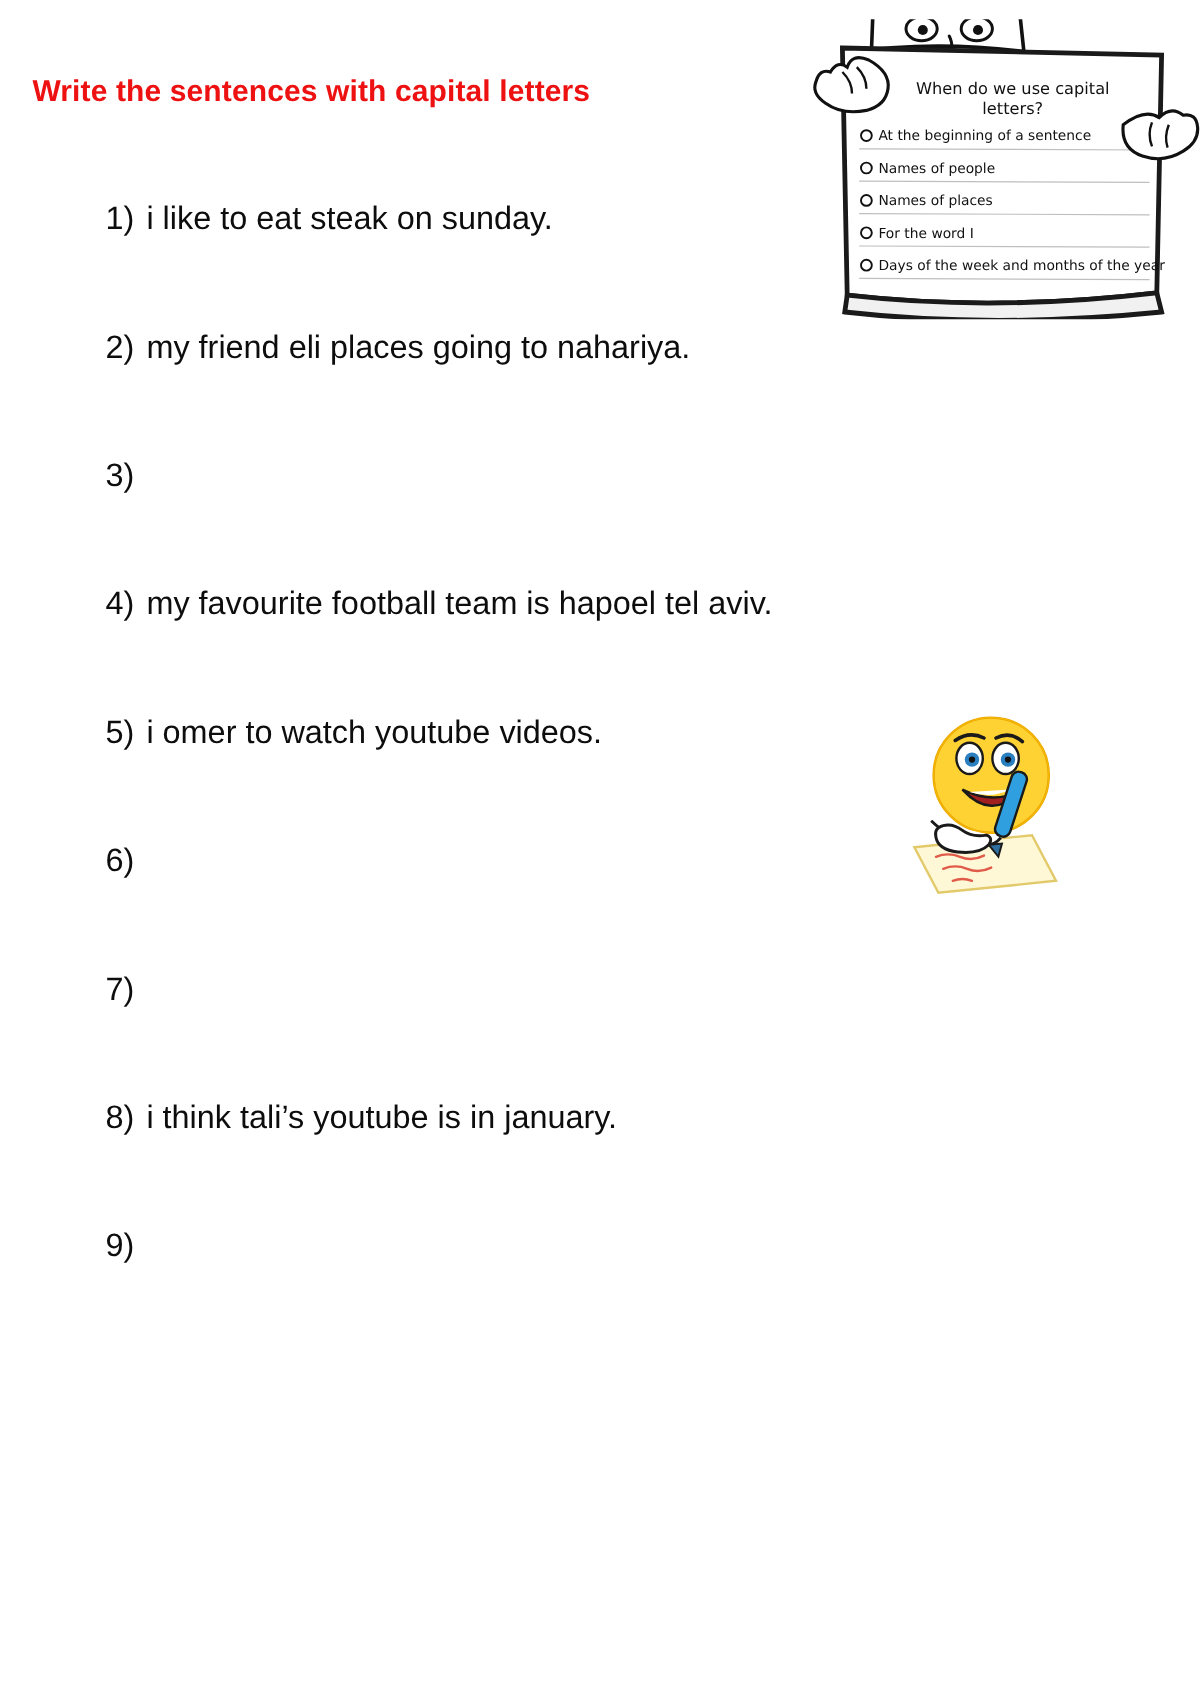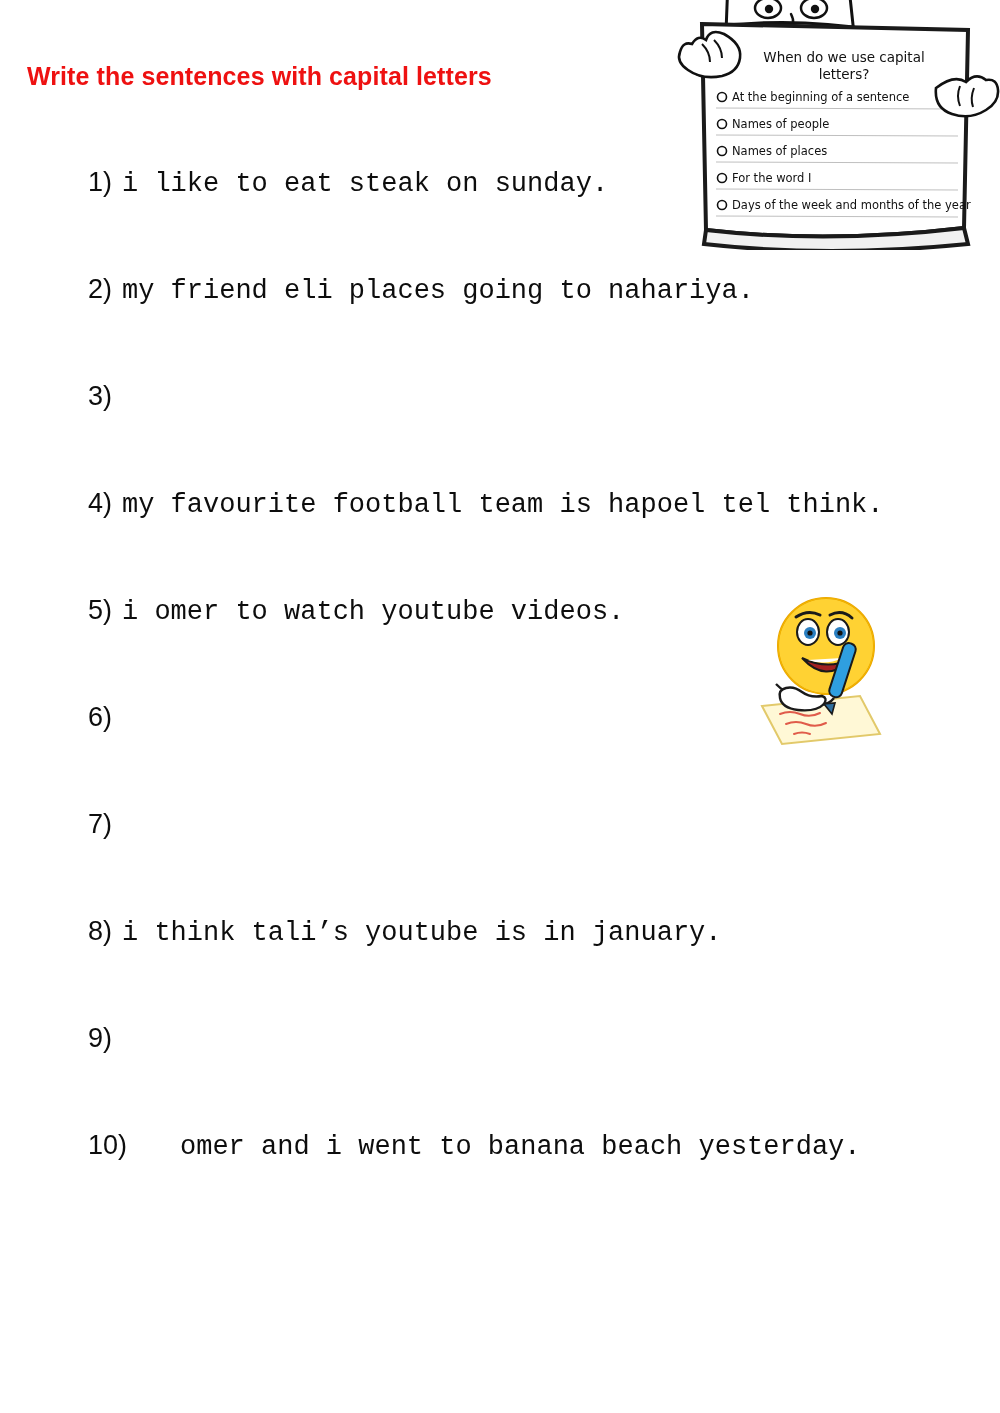--- a/index.html
+++ b/index.html
@@ -45,27 +45,26 @@
   }
   .sentence-row .num {
     flex: 0 0 auto;
     min-width: 34px;
   }
   .sentence-row.wide .num {
     min-width: 92px;
   }
   .sentence-row .txt {
     flex: 1 1 auto;
-    font-family: Liberation Mono, monospace;
   }
 
   
   .poster-art {
     position: absolute;
-    top: 0;
+    top: 16px;
     left: 668px;
     width: 332px;
     height: 254px;
   }
   .poster-art svg { display: block; }
 
   
   .smiley-art {
     position: absolute;
     top: 588px;
@@ -184,36 +183,32 @@
   </div>
   <div class="sentence-row">
     <span class="num">2)</span>
     <span class="txt">my friend eli places going to nahariya.</span>
   </div>
   <div class="sentence-row">
     <span class="num">3)</span>
   </div>
   <div class="sentence-row">
     <span class="num">4)</span>
-    <span class="txt">my favourite football team is hapoel tel think.</span>
+    <span class="txt">my favourite football team is hapoel tel aviv.</span>
   </div>
   <div class="sentence-row">
     <span class="num">5)</span>
     <span class="txt">i omer to watch youtube videos.</span>
   </div>
   <div class="sentence-row">
     <span class="num">6)</span>
   </div>
   <div class="sentence-row">
     <span class="num">7)</span>
   </div>
   <div class="sentence-row">
     <span class="num">8)</span>
     <span class="txt">i think tali’s youtube is in january.</span>
   </div>
   <div class="sentence-row">
     <span class="num">9)</span>
   </div>
-  <div class="sentence-row wide">
-    <span class="num">10)</span>
-    <span class="txt">omer and i went to banana beach yesterday.</span>
-  </div>
 </div>
 
 </body></html>

